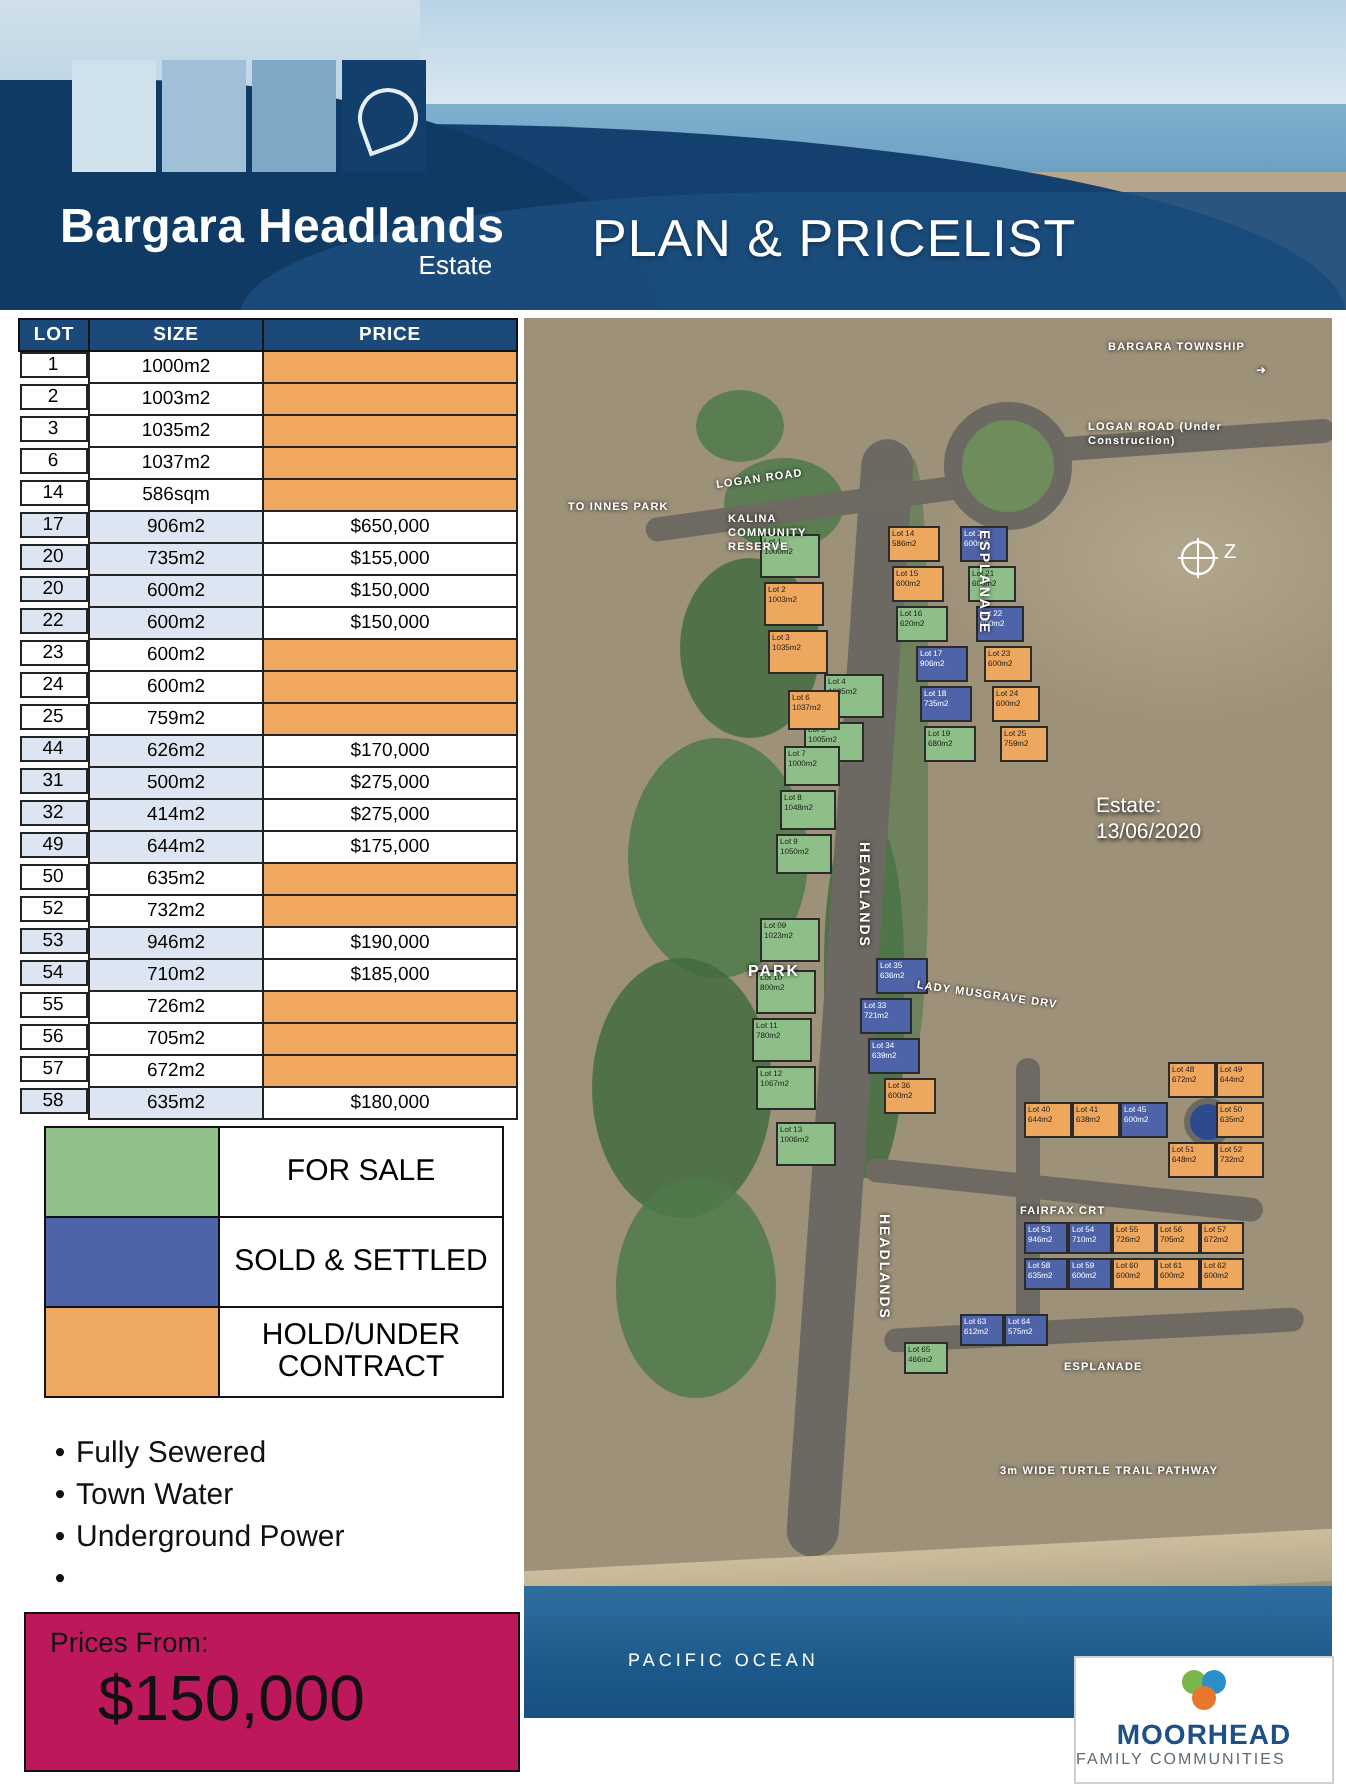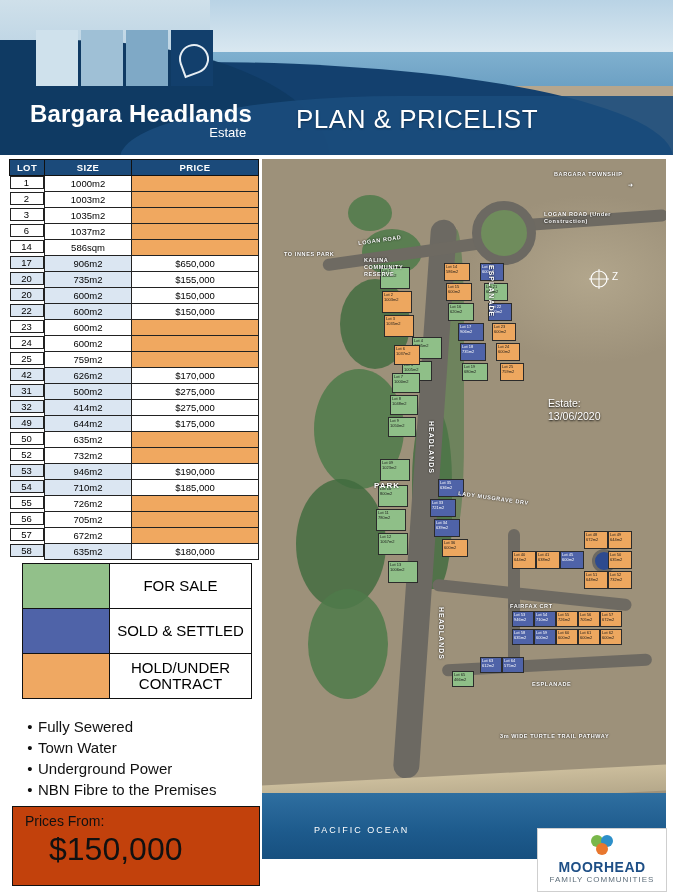--- a/index.html
+++ b/index.html
@@ -94,21 +94,21 @@
     flex:1;display:flex;align-items:center;justify-content:center;text-align:center;
     font-size:15px;line-height:1.05;color:#000;padding:0 4px;
   }
 
   
   .features{position:absolute;left:22px;top:718px;width:300px;}
   .feature{display:flex;align-items:flex-start;font-size:15px;color:#111;margin-bottom:4px;}
   .bullet{width:16px;display:inline-block;text-align:center;}
 
   
-  .pricesfrom-box{position:absolute;left:12px;top:806px;width:246px;height:78px;border:1.5px solid #111;background:#c2410c;}
+  .pricesfrom-box{position:absolute;left:12px;top:806px;width:246px;height:78px;border:1.5px solid #111;background:#be185d;}
   .pf-label{position:absolute;left:12px;top:6px;font-size:14px;color:#111;}
   .pf-value{position:absolute;left:36px;top:24px;font-size:32px;color:#111;}
 
   
   .map{
     position:absolute;left:262px;top:159px;width:404px;height:700px;
     background:#8e8573;overflow:hidden;border:0;
   }
   .map-terrain{
     position:absolute;left:0;top:0;width:404px;height:700px;
@@ -150,21 +150,21 @@
   .compass svg{display:block;}
   .pacific{position:absolute;left:52px;bottom:24px;color:#fff;font-size:9px;letter-spacing:2px;}
   .arrow-lbl{position:absolute;color:#fff;font-size:6px;letter-spacing:.5px;text-shadow:0 0 2px #000;}
 
   
   .moorhead{
     position:absolute;left:537px;top:828px;width:128px;height:62px;background:#fff;border:1px solid #cfcfcf;
   }
   .mh-mark{position:absolute;left:50px;top:4px;width:28px;height:24px;}
   .mh-name{position:absolute;left:0;top:30px;width:128px;text-align:center;font-size:14px;color:#1e4f86;font-weight:bold;letter-spacing:.5px;}
-  .mh-sub{position:absolute;left:0;top:46px;width:128px;text-align:center;font-size:8px;color:#5d6d7a;letter-spacing:1px;}
+  .mh-sub{position:absolute;left:0;top:46px;width:128px;text-align:left;font-size:8px;color:#5d6d7a;letter-spacing:1px;}
 </style>
 </head>
 <body>
 
 <div class="page">
 
   <div class="header">
     <div class="hdr-sky"></div>
     <div class="hdr-sea"></div>
     <div class="hdr-landmass"></div>
@@ -250,21 +250,21 @@
           <td class="lot">24</td>
           <td class="size">600m2</td>
           <td class="price cell-orange"></td>
         </tr>
         <tr>
           <td class="lot">25</td>
           <td class="size">759m2</td>
           <td class="price cell-orange"></td>
         </tr>
         <tr class="shade-blue">
-          <td class="lot">42</td>
+          <td class="lot">44</td>
           <td class="size">626m2</td>
           <td class="price cell-white">$170,000</td>
         </tr>
         <tr class="shade-blue">
           <td class="lot">31</td>
           <td class="size">500m2</td>
           <td class="price cell-white">$275,000</td>
         </tr>
         <tr class="shade-blue">
           <td class="lot">32</td>
@@ -342,21 +342,20 @@
       <div class="feature">
         <span class="bullet">•</span>
         <span>Town Water</span>
       </div>
       <div class="feature">
         <span class="bullet">•</span>
         <span>Underground Power</span>
       </div>
       <div class="feature">
         <span class="bullet">•</span>
-        <span>NBN Fibre to the Premises</span>
       </div>
     </div>
 
   <div class="pricesfrom-box">
     <div class="pf-label">Prices From:</div>
     <div class="pf-value">$150,000</div>
   </div>
 
   <div class="map">
     <div class="map-terrain"></div>

